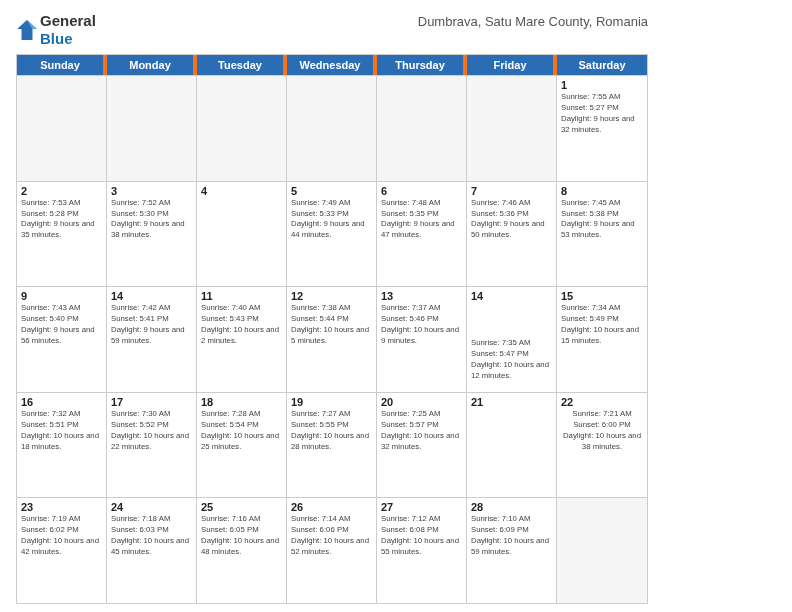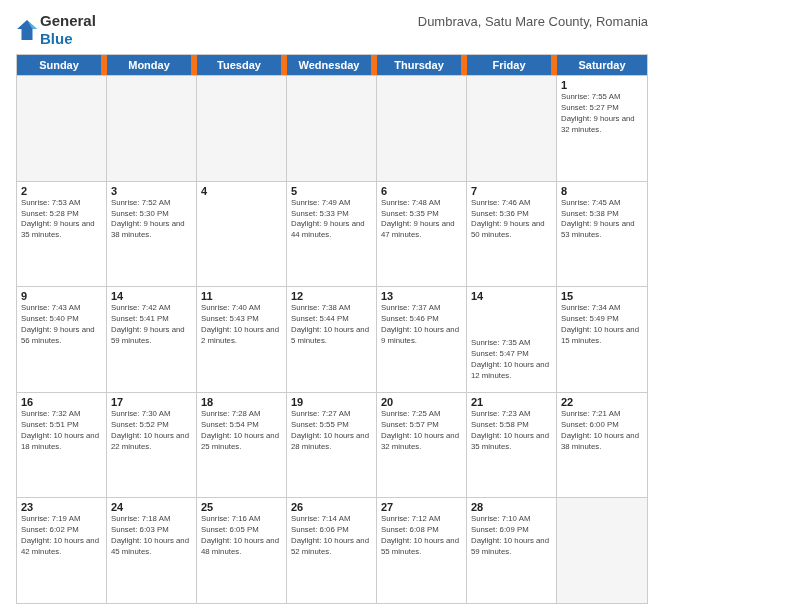--- a/index.html
+++ b/index.html
@@ -66,21 +66,21 @@
       display: grid;
       grid-template-columns: repeat(7, 1fr);
       background: #2a6db5;
     }
     .cal-header-cell {
       color: #fff;
       font-size: 11px;
       font-weight: bold;
       text-align: center;
       padding: 4px 2px;
-      border-right: 6px solid #f97316;
+      border-right: 4px solid #f97316;
     }
     .cal-header-cell:last-child { border-right: none; }
     .cal-body {
       flex: 1;
       display: flex;
       flex-direction: column;
     }
     .cal-week {
       display: grid;
       grid-template-columns: repeat(7, 1fr);
@@ -266,27 +266,24 @@
 Daylight: 10 hours and 28 minutes.</div>
           </div>
           <div class="cal-cell">
             <div class="day-num">20</div>
             <div class="day-info" style="white-space: pre-line;">Sunrise: 7:25 AM
 Sunset: 5:57 PM
 Daylight: 10 hours and 32 minutes.</div>
           </div>
           <div class="cal-cell">
             <div class="day-num">21</div>
-            <div class="day-info" style="white-space: pre-line;">Sunrise: 7:23 AM
-Sunset: 5:58 PM
-Daylight: 10 hours and 35 minutes.</div>
           </div>
           <div class="cal-cell">
             <div class="day-num">22</div>
-            <div class="day-info" style="white-space: pre-line;">Sunrise: 7:21 AM
+            <div class="day-info" style="white-space: pre-line; text-align: center;">Sunrise: 7:21 AM
 Sunset: 6:00 PM
 Daylight: 10 hours and 38 minutes.</div>
           </div>
         </div>
         <div class="cal-week">
           <div class="cal-cell">
             <div class="day-num">23</div>
             <div class="day-info" style="white-space: pre-line;">Sunrise: 7:19 AM
 Sunset: 6:02 PM
 Daylight: 10 hours and 42 minutes.</div>

